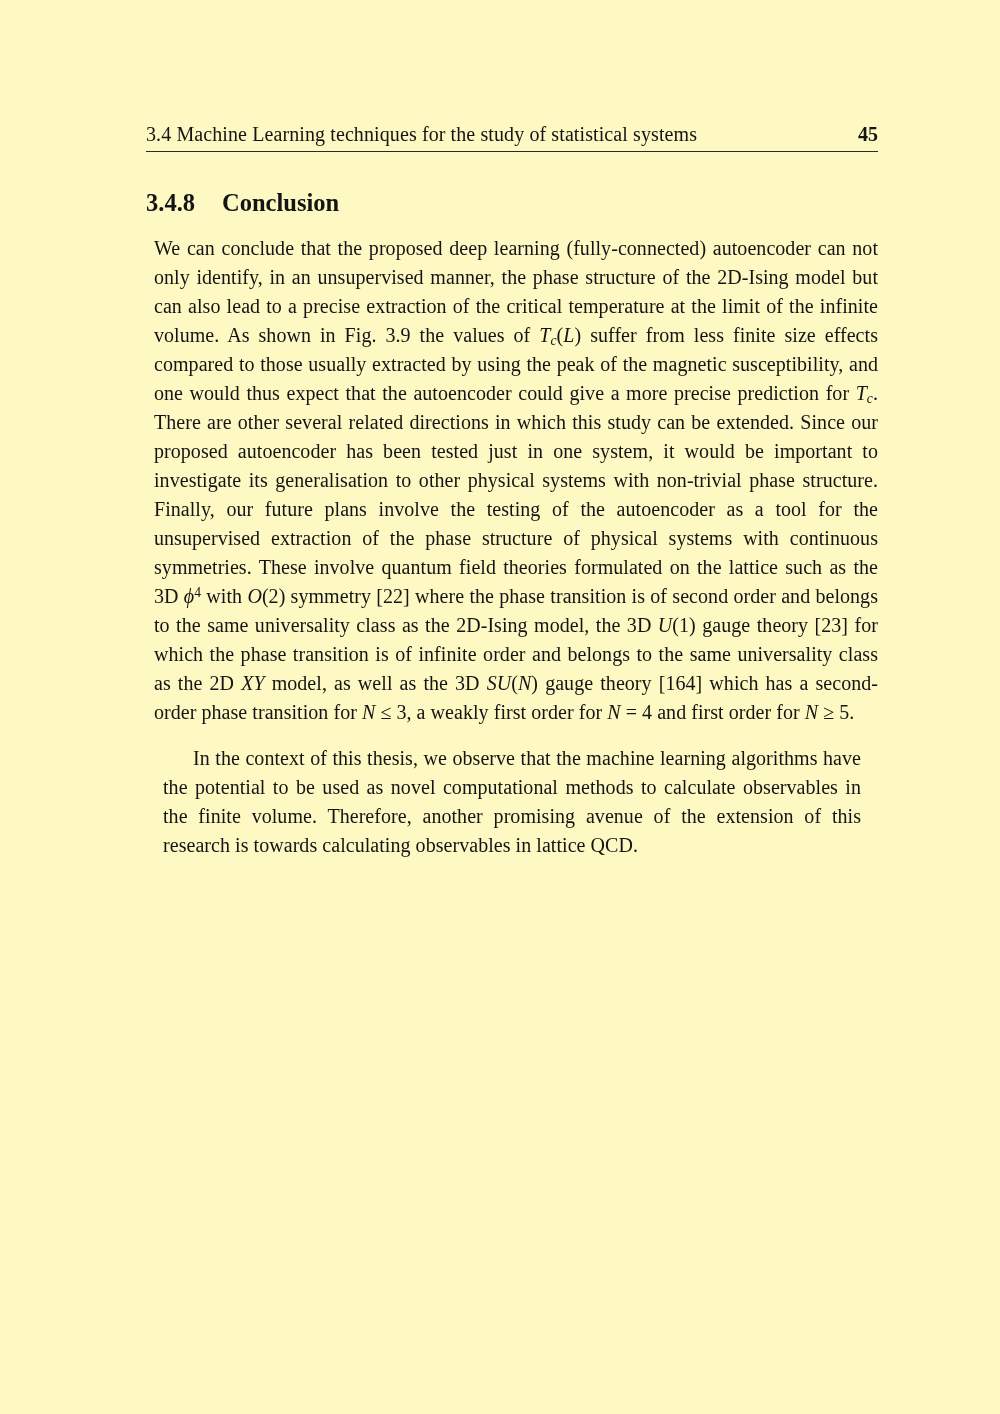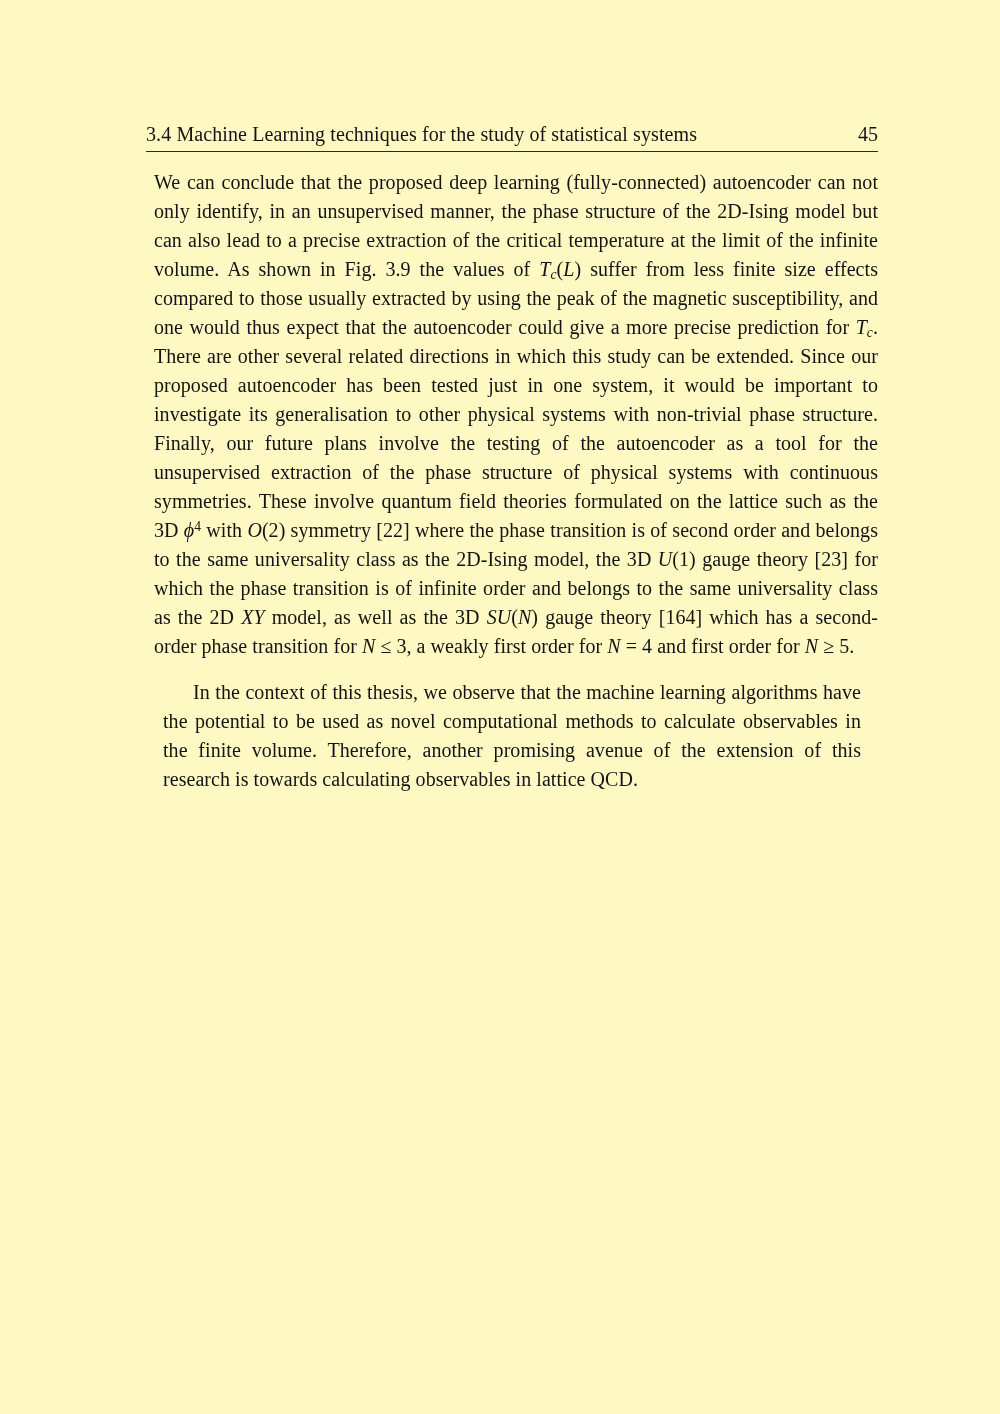--- a/index.html
+++ b/index.html
@@ -23,21 +23,21 @@
   .running-header {
     display: flex;
     justify-content: space-between;
     align-items: baseline;
     font-size: 20px;
     line-height: 24px;
     padding-bottom: 5px;
     border-bottom: 1.6px solid #2a2a2a;
   }
   .running-title { letter-spacing: 0.1px; }
-  .page-number { font-weight: normal; }
+  .page-number { font-weight: bold; }
   .body-text {
     font-size: 20px;
     line-height: 29px;
     text-align: justify;
     letter-spacing: 0.05px;
   }
   .p-intro { margin: 32px 0 0 0; }
   .section-heading {
     margin: 36px 0 0 0;
     font-size: 24.5px;
@@ -66,19 +66,22 @@
 
 <div class="page">
   <div class="content">
 
     <div class="running-header">
       <span class="running-title">3.4 Machine Learning techniques for the study of statistical systems</span>
       <span class="page-number">45</span>
     </div>
 
 
+    <h2 class="section-heading">
+      <span class="heading-number">3.4.8</span><span>Conclusion</span>
+    </h2>
 
     <p class="body-text p-conclusion"><span>We can conclude that the proposed deep learning (fully-connected) autoencoder can not only identify, in an unsupervised manner, the phase structure of the 2D-Ising model but can also lead to a precise extraction of the critical temperature at the limit of the infinite volume. As shown in Fig. 3.9 the values of </span><span class="s-i">T</span><span class="s-isub">c</span><span>(</span><span class="s-i">L</span><span>) suffer from less finite size effects compared to those usually extracted by using the peak of the magnetic susceptibility, and one would thus expect that the autoencoder could give a more precise prediction for </span><span class="s-i">T</span><span class="s-isub">c</span><span>. There are other several related directions in which this study can be extended. Since our proposed autoencoder has been tested just in one system, it would be important to investigate its generalisation to other physical systems with non-trivial phase structure. Finally, our future plans involve the testing of the autoencoder as a tool for the unsupervised extraction of the phase structure of physical systems with continuous symmetries. These involve quantum field theories formulated on the lattice such as the 3D </span><span class="s-i">ϕ</span><span class="s-sup">4</span><span> with </span><span class="s-i">O</span><span>(2) symmetry [22] where the phase transition is of second order and belongs to the same universality class as the 2D-Ising model, the 3D </span><span class="s-i">U</span><span>(1) gauge theory [23] for which the phase transition is of infinite order and belongs to the same universality class as the 2D </span><span class="s-i">XY</span><span> model, as well as the 3D </span><span class="s-i">SU</span><span>(</span><span class="s-i">N</span><span>) gauge theory [164] which has a second-order phase transition for </span><span class="s-i">N</span><span> ≤ 3, a weakly first order for </span><span class="s-i">N</span><span> = 4 and first order for </span><span class="s-i">N</span><span> ≥ 5.</span></p>
 
     <p class="body-text p-closing">In the context of this thesis, we observe that the machine learning algorithms have the potential to be used as novel computational methods to calculate observables in the finite volume. Therefore, another promising avenue of the extension of this research is towards calculating observables in lattice QCD.</p>
 
   </div>
 </div>
 
 </body></html>

